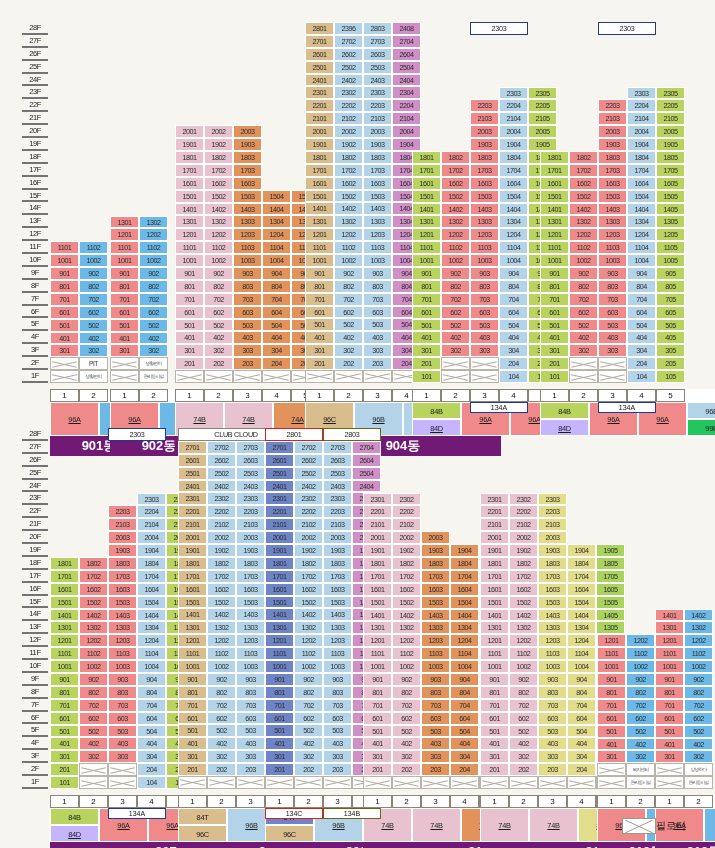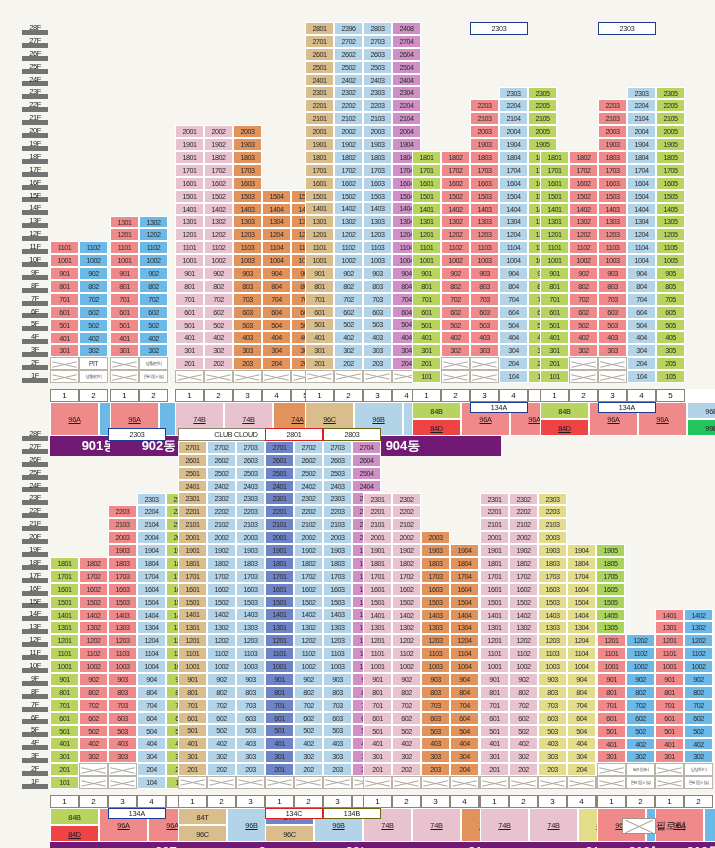--- a/index.html
+++ b/index.html
@@ -10,21 +10,21 @@
     font-family: "Liberation Sans", "DejaVu Sans", sans-serif;
     overflow: hidden;
     position: relative;
   }
   #stage { position: relative; width: 715px; height: 848px; }
 
   
   .floorcol { position:absolute; width:26px; }
   .floorcol .fl {
     height:12.9px; line-height:12.9px; text-align:center;
-    font-size:7.5px; color:#222; border-bottom:5px solid #737373;
+    font-size:7.5px; color:#222; border-bottom:2px solid #737373;
     letter-spacing:-0.4px;
   }
 
   
   .bld { position:absolute; }
   .grid { position:relative; }
   .row { display:flex; height:12.9px; }
   .cell {
     width:29px; height:12.9px; line-height:12.3px;
     font-size:7.2px; text-align:center; color:#2b2b2b;
@@ -54,21 +54,21 @@
 
   
   .c-red     { background:#f08a8a; }
   .c-blue    { background:#6cb9e8; }
   .c-pink    { background:#e8c3cf; }
   .c-orange  { background:#e2935c; }
   .c-tan     { background:#d9bd8c; }
   .c-lblue   { background:#b3d4e8; }
   .c-magenta { background:#d08fc6; }
   .c-green   { background:#b8d45e; }
-  .c-lilac   { background:#ef4444;text-decoration:underline; }
+  .c-lilac   { background:#c4b5fd;text-decoration:underline; }
   .c-teal    { background:#22c55e; }
   .c-yellow  { background:#e3dc8a; }
   .c-lgreen  { background:#a9d35c; }
   .c-navy    { background:#6f84c6; }
 
   
   .hl {
     position:absolute; height:12.9px; line-height:11.5px;
     background:#ffffff; font-size:7.2px; text-align:center; color:#1b1b1b;
     z-index:4; letter-spacing:-0.3px;

